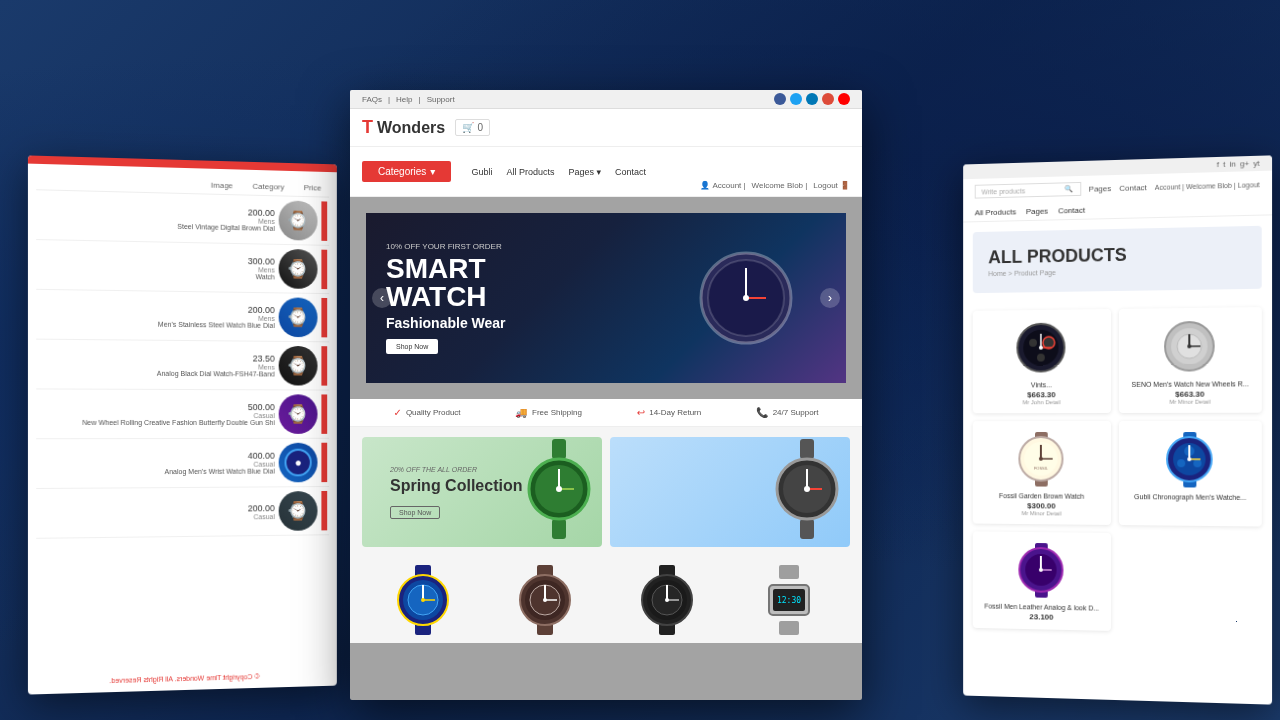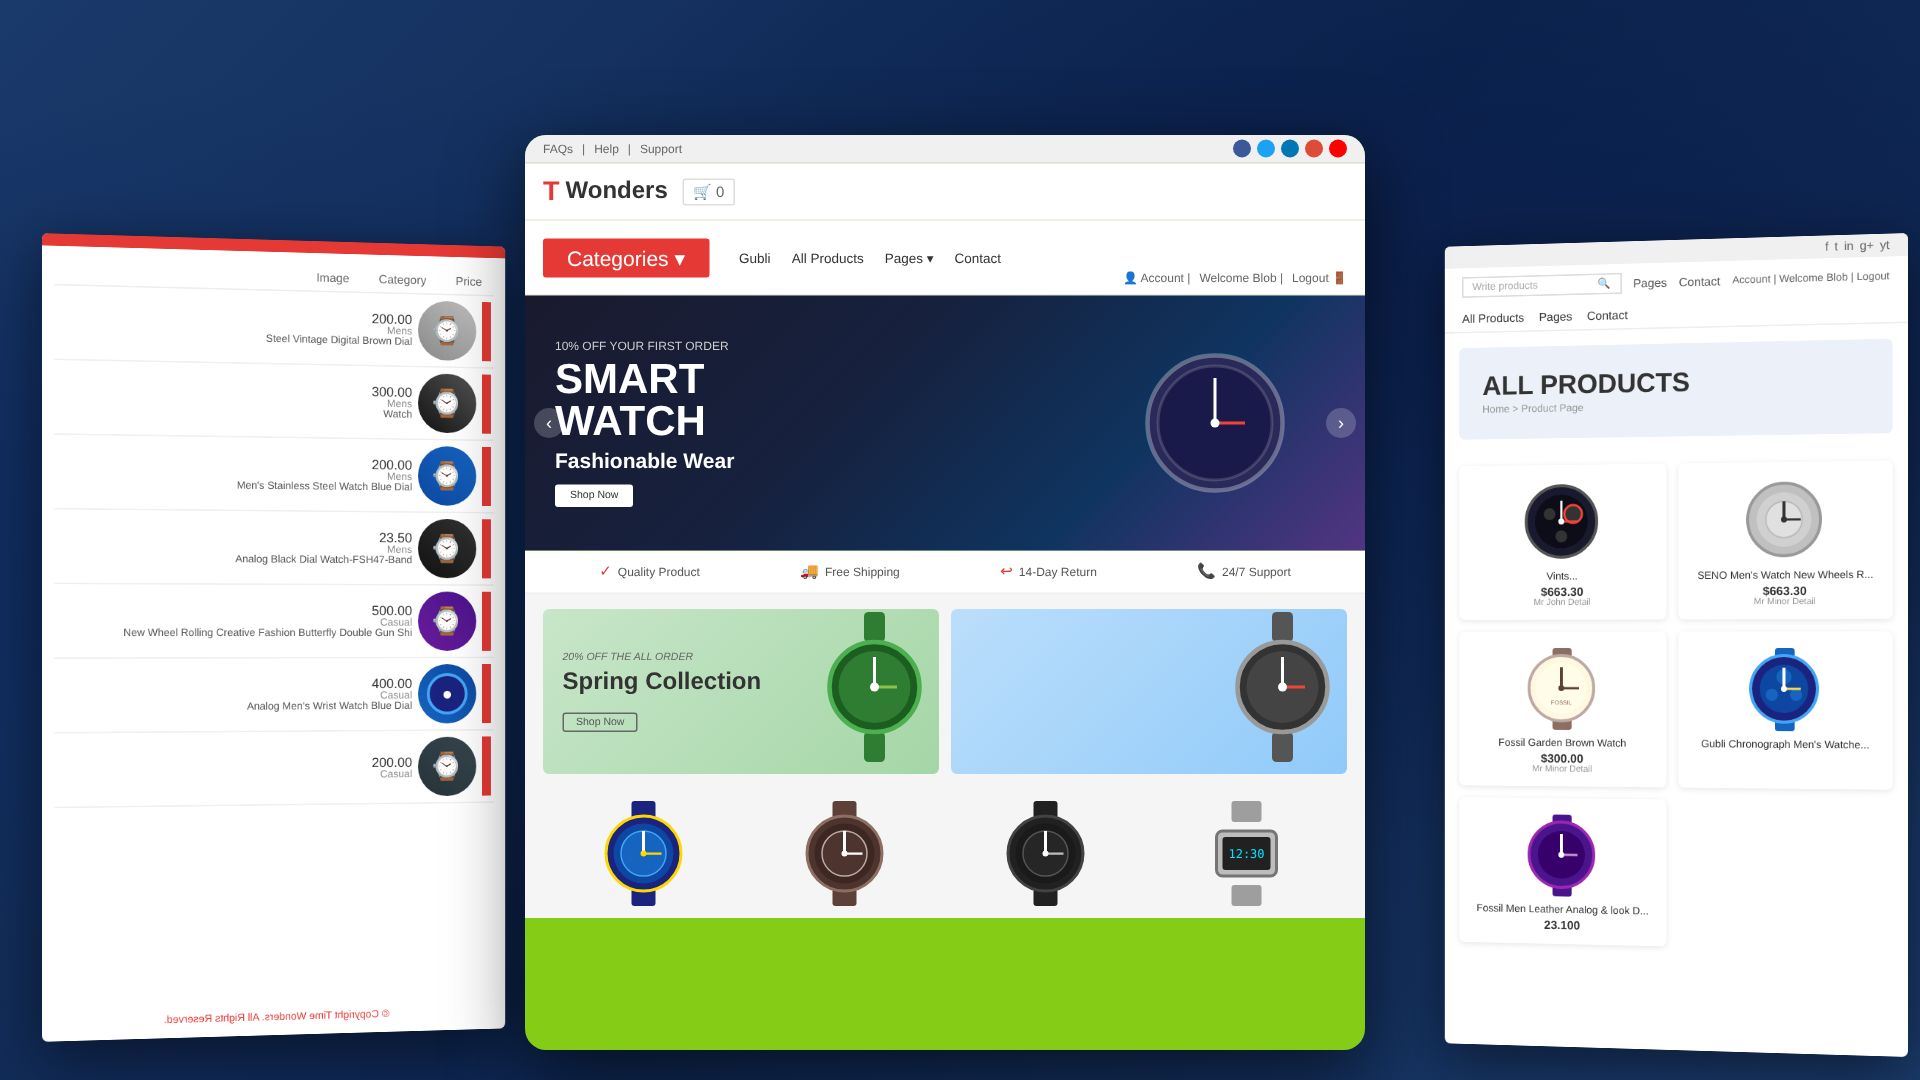--- a/index.html
+++ b/index.html
@@ -94,24 +94,24 @@
       font-size: 7px;
       color: #e53935;
       transform: scaleX(-1);
     }
 
     
     .center-panel {
       position: absolute;
       left: 350px;
       top: 90px;
-      width: 560px;
+      width: 512px;
       height: 610px;
-      background: #84cc16;
-      border-radius: 14px;
+      background: #a3a3a3;
+      border-radius: 2px;
       box-shadow: 0 15px 50px rgba(0,0,0,0.6);
       z-index: 3;
       overflow: hidden;
     }
 
     
     .top-bar {
       background: #f0f0f0;
       padding: 3px 12px;
       display: flex;
@@ -182,21 +182,21 @@
       display: flex;
       align-items: center;
       gap: 20px;
       border-bottom: 1px solid #eee;
     }
 
     .cat-btn {
       background: #e53935;
       color: #fff;
       padding: 5px 16px;
-      font-size: 14px;
+      font-size: 10px;
       border-radius: 2px;
       display: flex;
       align-items: center;
       gap: 4px;
       justify-content: center;
     }
 
     .nav-links {
       display: flex;
       gap: 14px;
@@ -212,21 +212,21 @@
       gap: 6px;
       margin-top: 28px;
     }
 
     
     .hero-banner {
       position: relative;
       height: 170px;
       background: linear-gradient(135deg, #1a1a2e 0%, #16213e 40%, #0f3460 70%, #533483 100%);
       overflow: hidden;
-      margin: 0;
+      margin: 16px;
     }
 
     .hero-content {
       position: absolute;
       left: 20px;
       top: 50%;
       transform: translateY(-50%);
       color: #fff;
     }
 
@@ -349,21 +349,21 @@
 
     .collection-watch {
       position: absolute;
       right: 8px;
       bottom: 0;
       font-size: 50px;
       line-height: 1;
     }
 
     .collection-text {
-      padding: 10px 13px;
+      padding: 10px 28px;
       z-index: 1;
     }
 
     .collection-offer {
       font-size: 7px;
       color: #666;
       font-style: italic;
       margin-bottom: 4px;
     }
 

